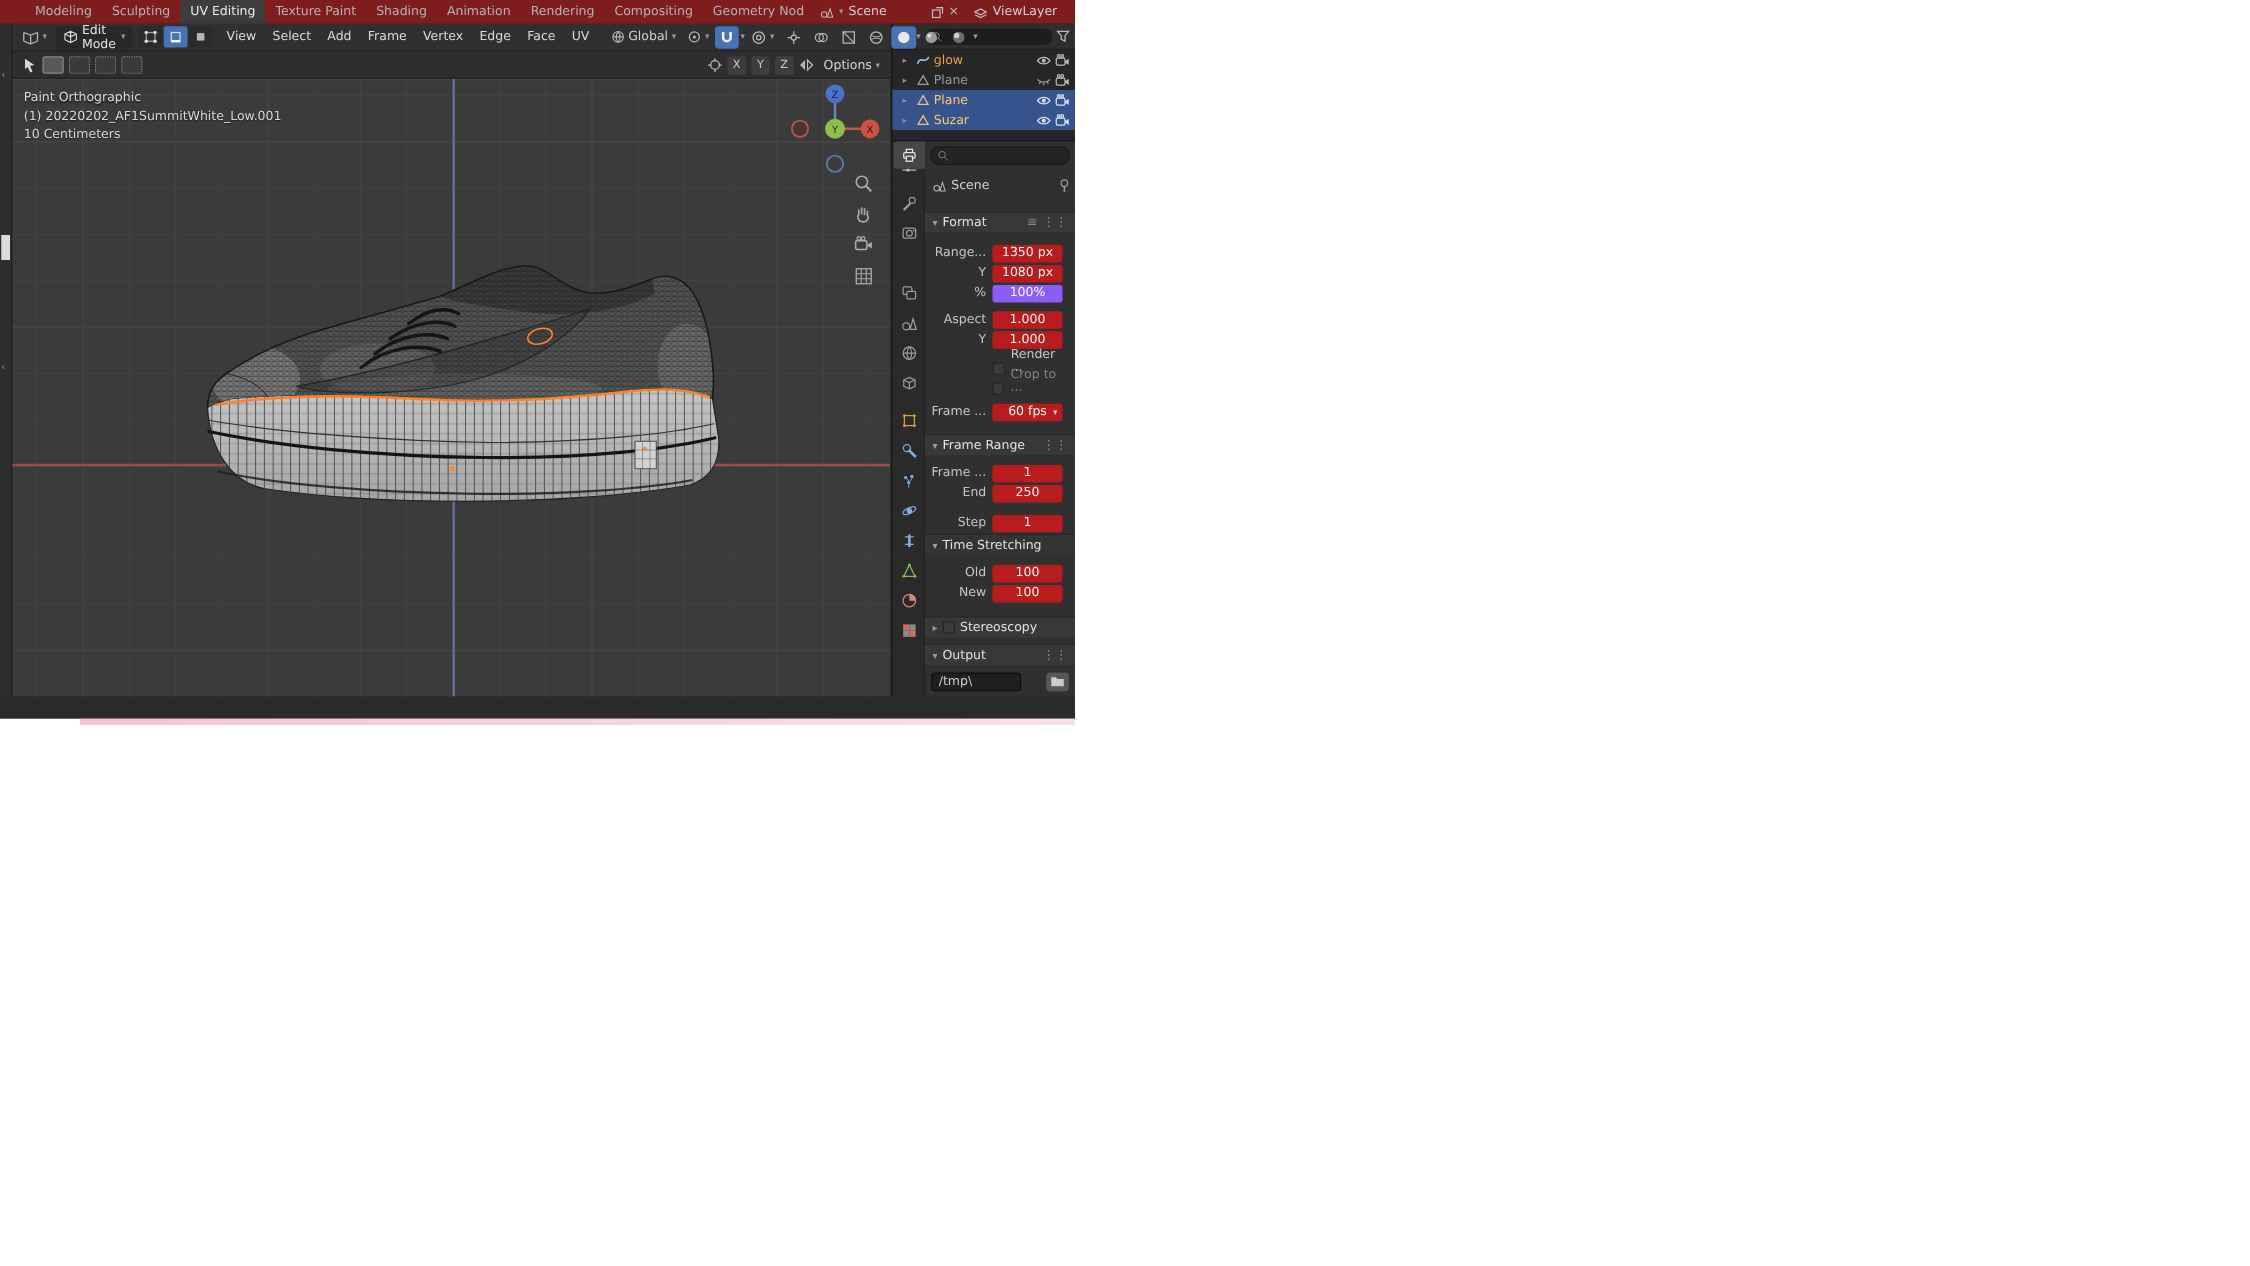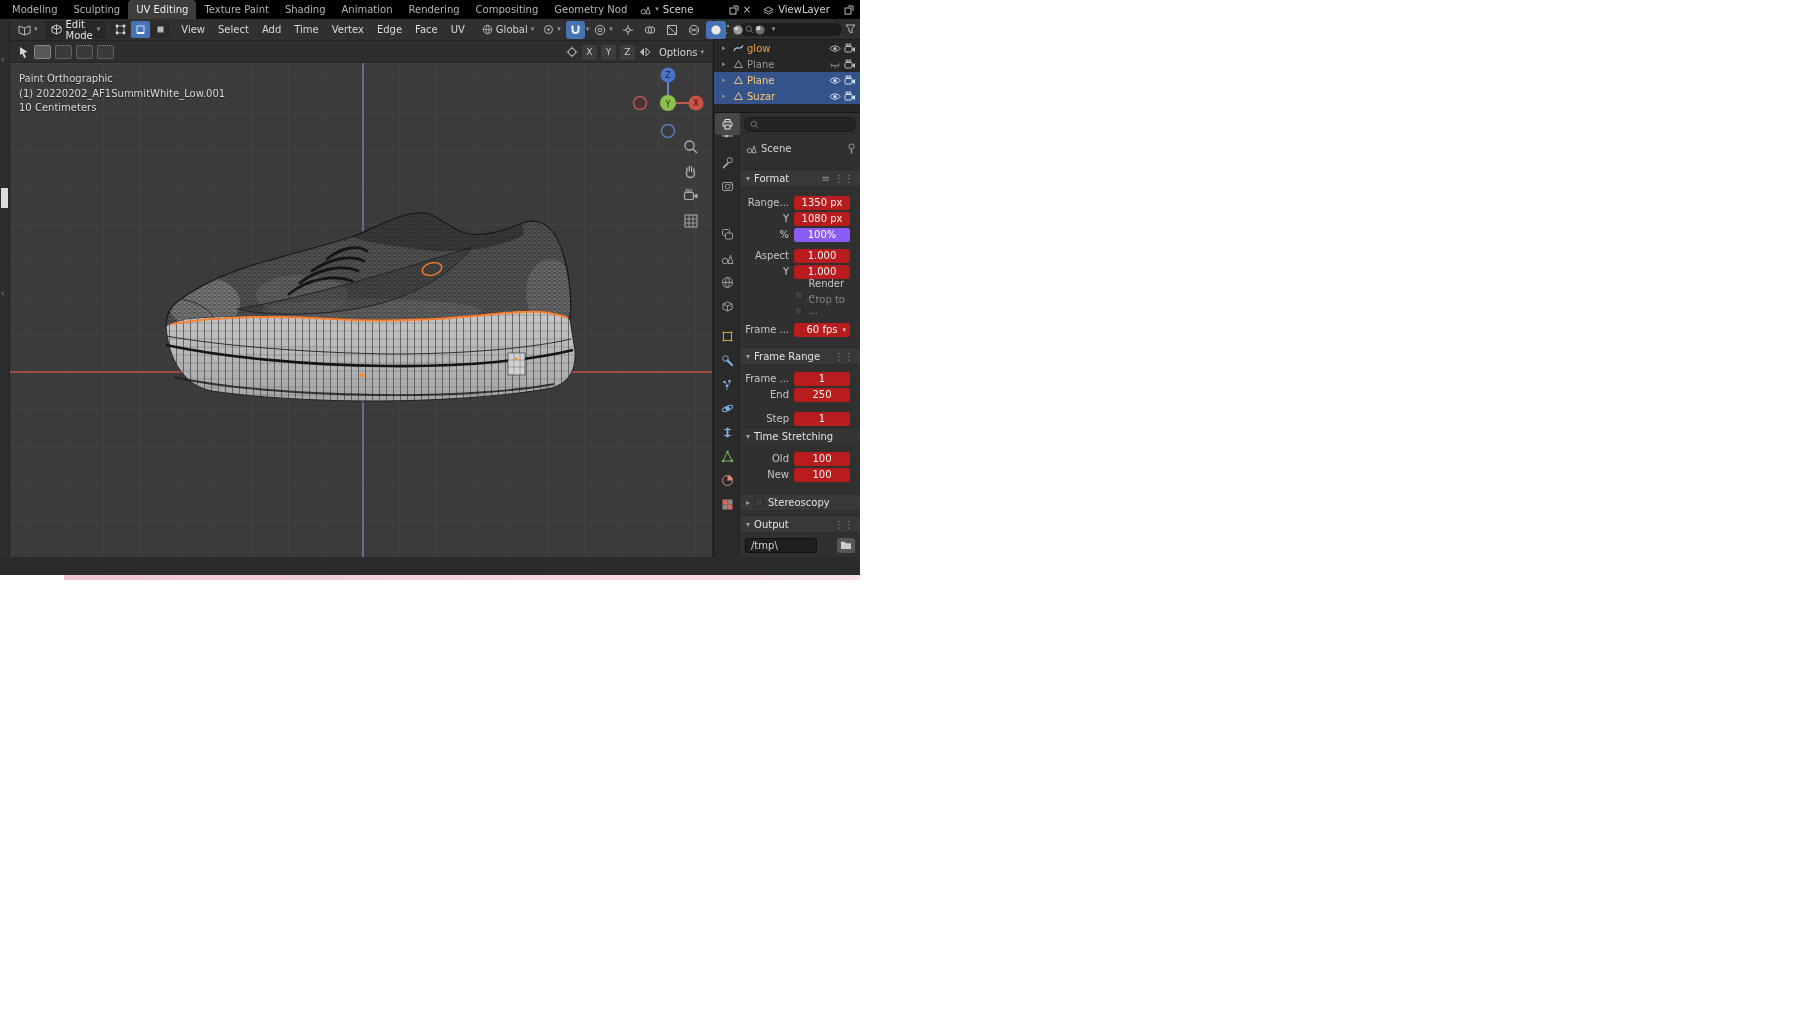--- a/index.html
+++ b/index.html
@@ -2,21 +2,21 @@
 <html><head>
 <meta charset="utf-8">
 <style>
   *{box-sizing:border-box;margin:0;padding:0}
   html,body{width:1800px;height:1013px;background:#ffffff;font-family:"DejaVu Sans",sans-serif}
   .page{position:relative;width:1800px;height:1013px;background:#fff;overflow:hidden}
   .app{position:absolute;left:0;top:0;width:860px;height:575px;background:#2b2b2b;font-size:10px;color:#d0d0d0;overflow:hidden}
   svg{display:block}
   .chev{font-size:7px;color:#9a9a9a;line-height:1}
   
-  .topbar{position:absolute;left:0;top:0;width:860px;height:19px;background:#000000;display:flex;align-items:center;padding-left:4px}
+  .topbar{position:absolute;left:0;top:0;width:860px;height:19px;background:#7f1d1d;display:flex;align-items:center;padding-left:20px}
   .wtabs{display:flex;height:19px}
   .wtab{display:flex;align-items:center;padding:0 8px;color:#b4b4b4;white-space:nowrap}
   .wtab.active{background:#3d3d3d;color:#ececec;border-radius:4px 4px 0 0}
   .tbright{margin-left:auto;display:flex;align-items:center;gap:2px;padding-right:8px}
   .dbgroup{display:flex;align-items:center;gap:4px;padding:0 5px;color:#d2d2d2}
   .dbname{min-width:62px}
   
   .vheader{position:absolute;left:10px;top:19px;width:702px;height:22px;background:#303030;border-bottom:1px solid #232323;display:flex;align-items:center;gap:1px;padding:0 4px;z-index:3}
   .hbtn{display:flex;align-items:center;gap:3px;padding:0 4px;height:18px;border-radius:3px;color:#cfcfcf}
   .hbtn.on{background:#4772b3}
@@ -183,21 +183,21 @@
           </span>
       <span class="selbtn">
             <svg width="11" height="11" viewBox="0 0 11 11">
               <rect x="2.5" y="2.5" width="6" height="6" fill="#b9b9b9"></rect>
             </svg>
           </span>
     </span>
     <span class="menu">View</span>
     <span class="menu">Select</span>
     <span class="menu">Add</span>
-    <span class="menu">Time</span>
+    <span class="menu">Frame</span>
     <span class="menu">Vertex</span>
     <span class="menu">Edge</span>
     <span class="menu">Face</span>
     <span class="menu">UV</span>
     <span class="hbtn" style="margin-left:6px">
       <span>
             <svg width="11" height="11" viewBox="0 0 13 13">
               <circle cx="6.5" cy="6.5" r="5" stroke="#b9b9b9" fill="none"></circle>
               <path d="M1.5 6.5 H11.5 M6.5 1.5 C4 4 4 9 6.5 11.5 C9 9 9 4 6.5 1.5" stroke="#b9b9b9" fill="none"></path>
             </svg>

